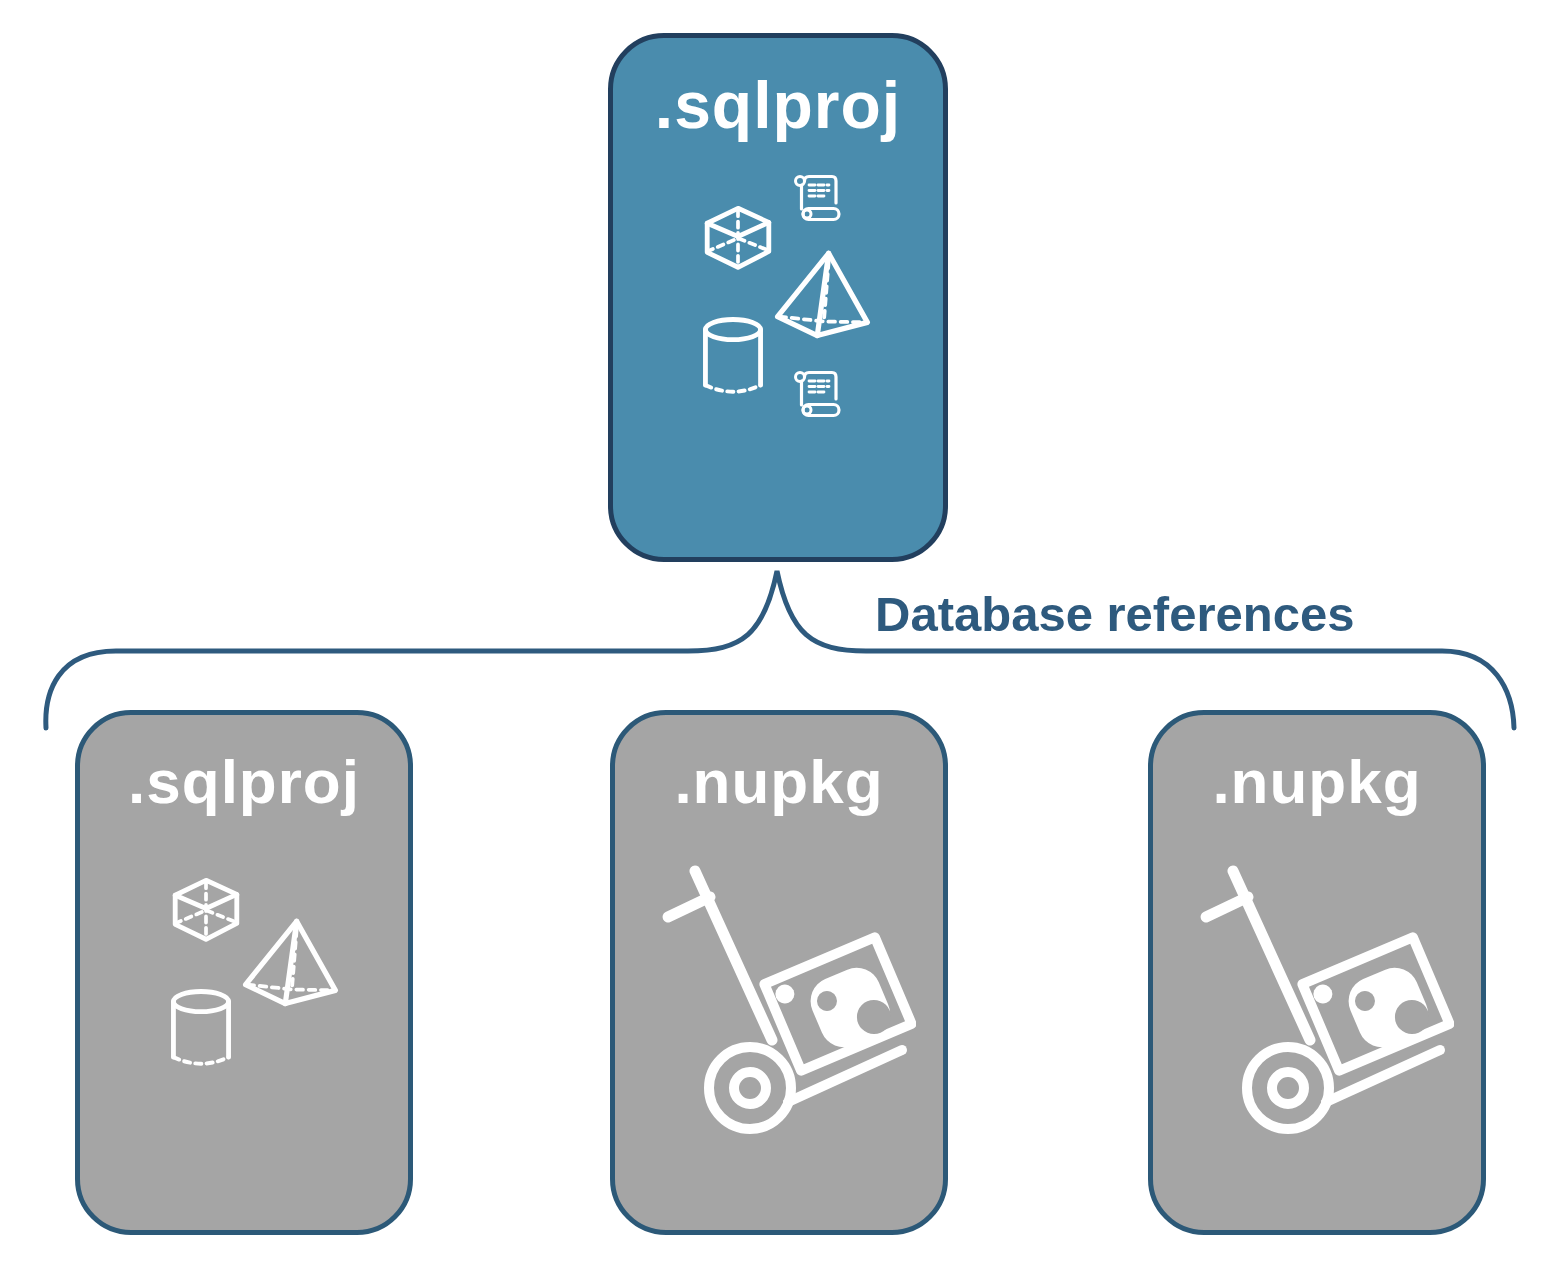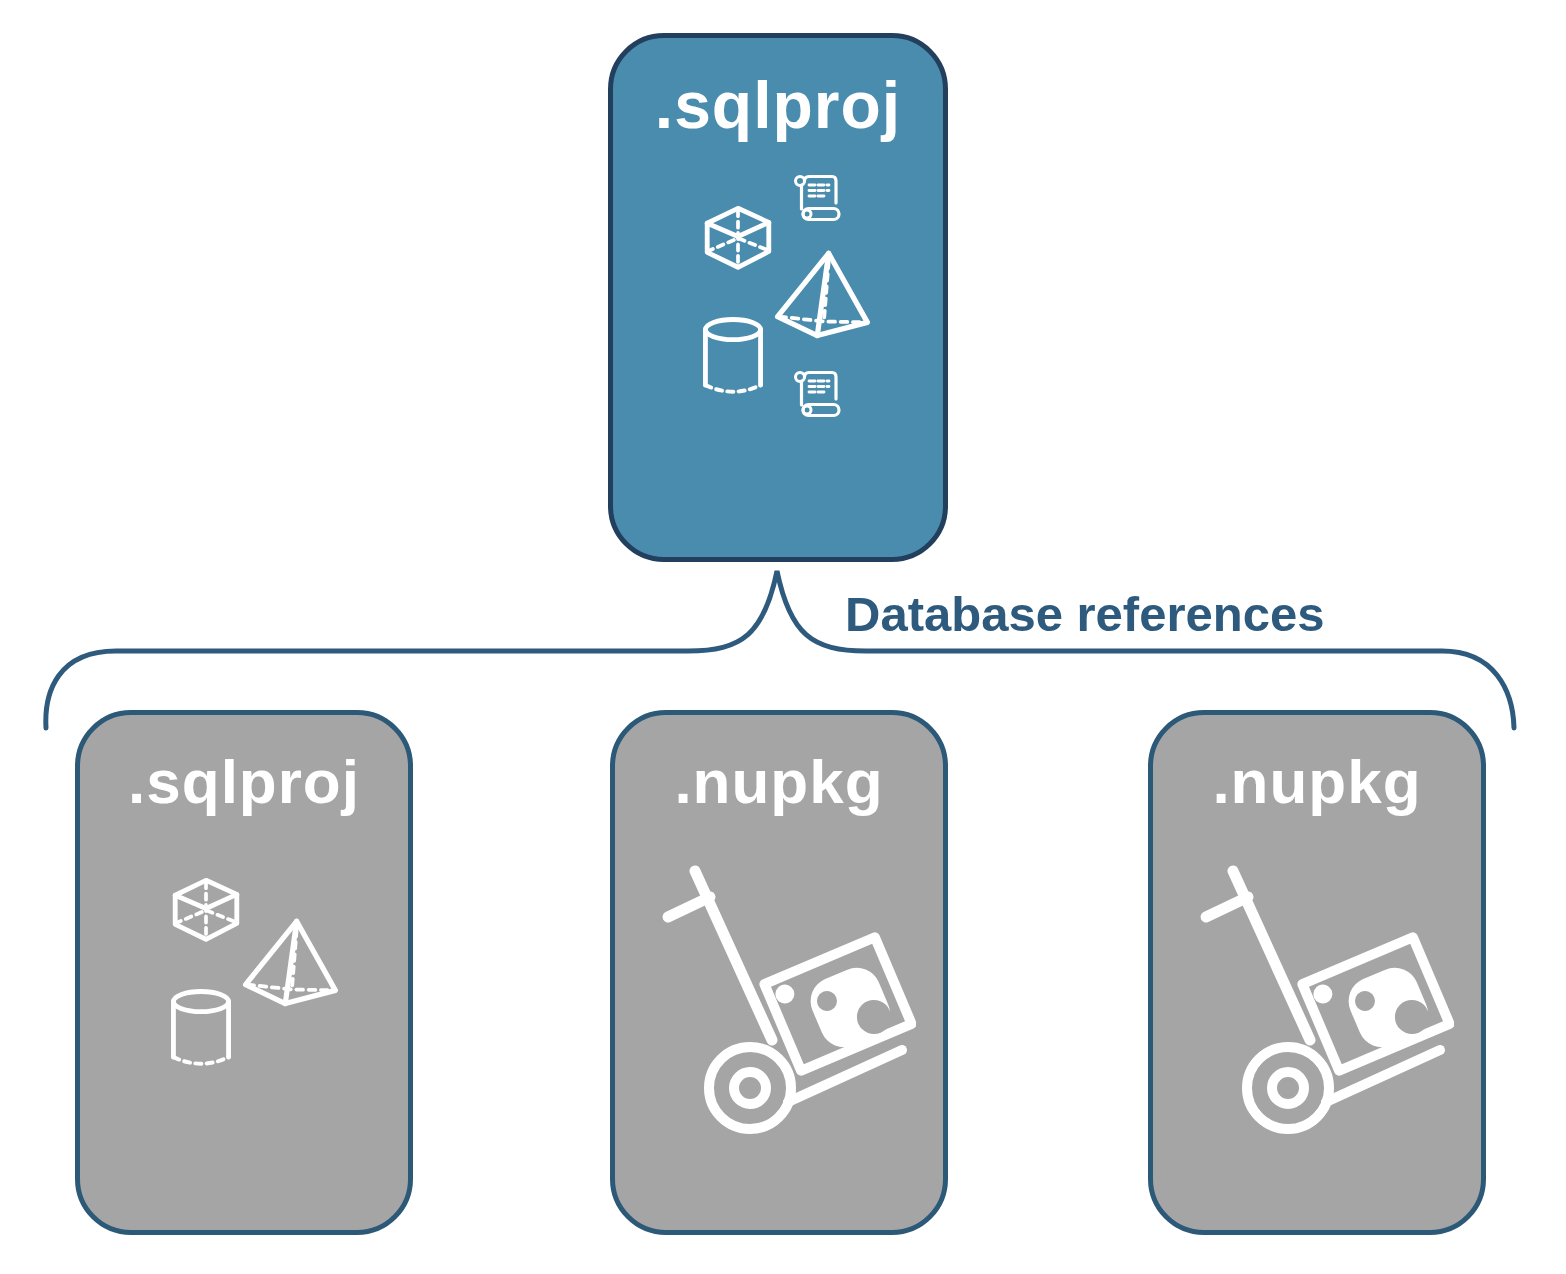--- a/index.html
+++ b/index.html
@@ -23,21 +23,21 @@
   .node-b2{left:610px;}
   .node-b3{left:1148px;}
   .node-title{
     text-align:center;color:#ffffff;font-weight:800;
     letter-spacing:1px;line-height:1;
   }
   .node-top .node-title{font-size:66px;padding-top:34px;}
   .node-gray .node-title{font-size:62px;padding-top:36px;}
   .overlay{position:absolute;left:0;top:0;pointer-events:none;}
   .connector-label{
-    position:absolute;left:845px;top:590px;
+    position:absolute;left:875px;top:590px;
     font-size:49px;font-weight:700;color:#2E5A7E;line-height:1;
     white-space:nowrap;
   }
   .icon{position:absolute;}
   .wire{stroke:#ffffff;fill:none;stroke-linecap:round;stroke-linejoin:round;}
 </style>
 </head>
 <body>
 
 <div class="canvas">

